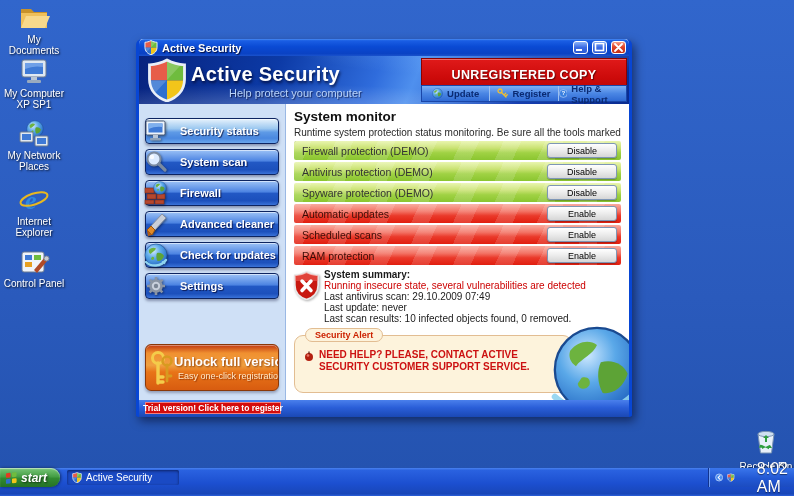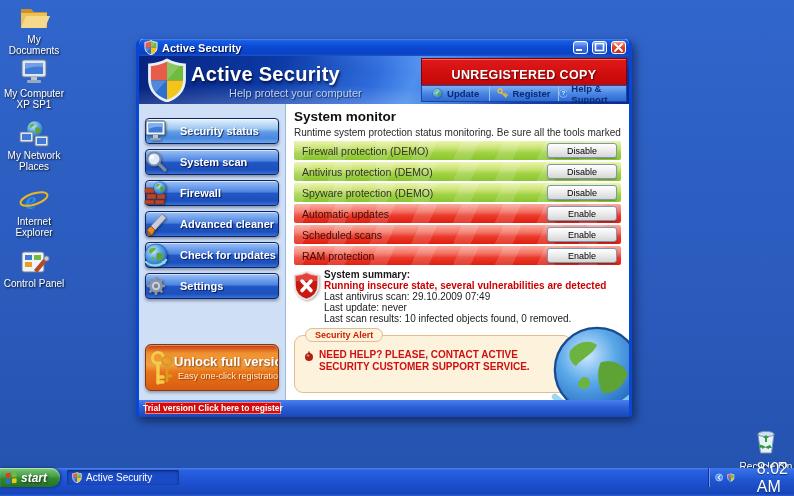--- a/index.html
+++ b/index.html
@@ -104,21 +104,21 @@
       linear-gradient(180deg,#f9ab9f 0%,#f37466 38%,#ea392a 62%,#e11e0f 100%);}
   .mrow-label{position:absolute;left:8px;top:4px;font-size:10.5px;color:#333;}
   .mrow.alert .mrow-label{color:#3c0c06;}
   .mrow-btn{position:absolute;right:4px;top:2px;width:70px;height:15px;font-size:9px;color:#000;
     font-family:"Liberation Sans",sans-serif;cursor:pointer;border-radius:3px;
     border:1px solid #7e96b6;background:linear-gradient(180deg,#ffffff 0%,#ececec 50%,#d6d6d6 100%);
     box-shadow:0 1px 1px rgba(0,0,0,.25);padding:0;line-height:12px;}
   #summary-icon{position:absolute;left:7px;top:167px;filter:drop-shadow(1px 1px 1px rgba(0,0,0,.3));}
   #summary{position:absolute;left:38px;top:165px;width:295px;font-size:10px;line-height:11px;color:#1a1a1a;}
   #summary .s-title{font-weight:bold;}
-  #summary .s-alert{font-weight:bold;color:#cc0000;}
+  #summary .s-alert{font-weight:normal;color:#cc0000;}
   #alertbox{position:absolute;left:8px;top:231px;width:278px;height:58px;box-sizing:border-box;
     background:#fdf3dc;border:1px solid #e2bd92;border-radius:9px;}
   #alert-label{position:absolute;left:10px;top:-8px;padding:1px 9px;background:#fdf3dc;
     border:1px solid #e2bd92;border-radius:8px;font-size:9px;font-weight:bold;color:#cc2200;}
   #alert-msg{position:absolute;left:24px;top:13px;right:8px;font-size:10px;font-weight:bold;
     color:#cc1111;line-height:12px;}
   #alert-bullet{position:absolute;left:9px;top:15px;}
   #bigglobe{position:absolute;right:-14px;bottom:-16px;}
 
   

